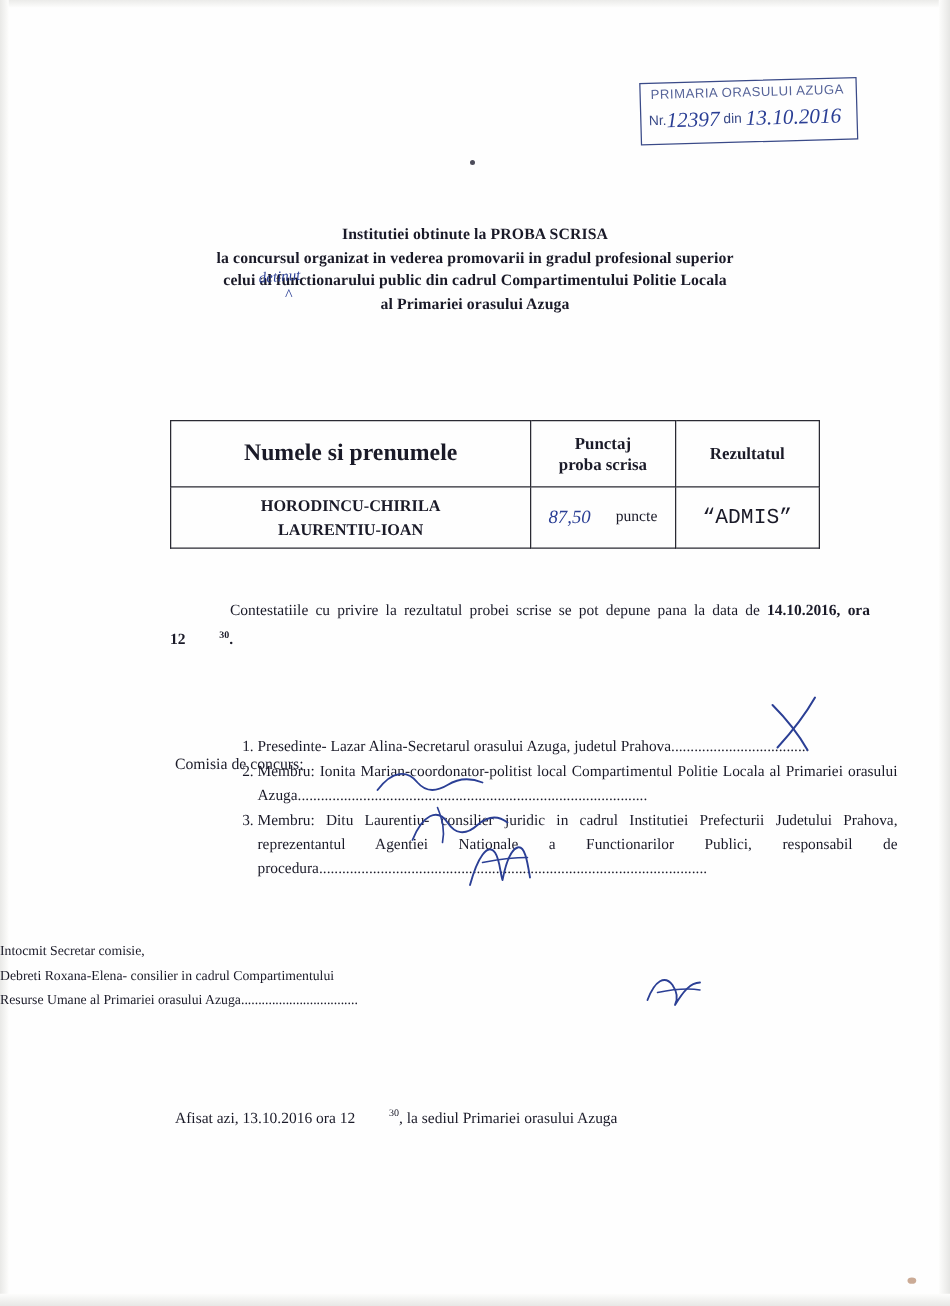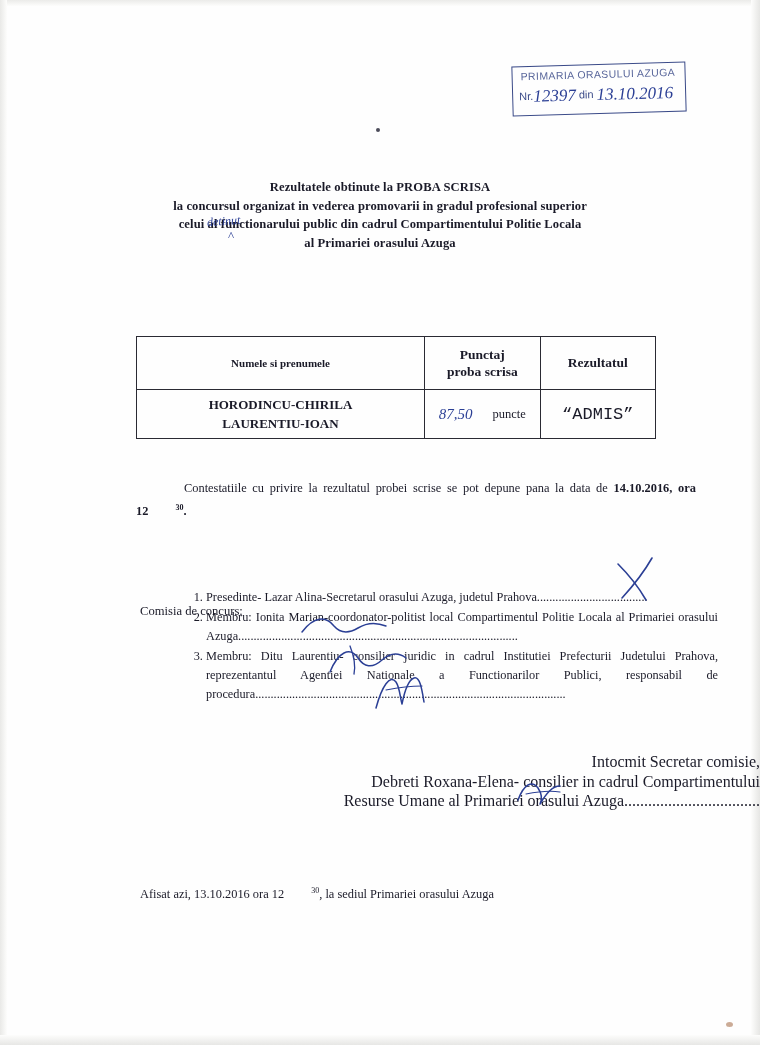--- a/index.html
+++ b/index.html
@@ -131,21 +131,21 @@
     top: 336px;
     width: 520px;
     border-collapse: collapse;
   }
   .table td, .table th {
     border: 1.3px solid #2a2a33;
     padding: 0;
     vertical-align: middle;
     text-align: center;
   }
-  .th-name   { width: 290px; height: 52px; font-size: 11px; font-weight: bold; margin-top: 37px; }
+  .th-name   { width: 290px; height: 52px; font-size: 19px; font-weight: bold; margin-top: 37px; }
   .th-score  { width: 115px; height: 52px; font-size: 13.5px; font-weight: bold; line-height: 17px; }
   .th-result { width: 115px; height: 52px; font-size: 13.5px; font-weight: bold; }
   .td-name   { height: 48px; font-size: 13px; font-weight: bold; line-height: 19px; }
   .td-score  { height: 48px; font-size: 12.5px; position: relative; }
   .td-result { height: 48px; font-size: 17px; font-family: Liberation Mono, monospace; }
   .score-hand {
     font-family: "Liberation Serif", serif;
     font-style: italic;
     font-size: 15px;
     color: #2b3f95;
@@ -190,22 +190,22 @@
     margin-bottom: 1px;
     margin-left: 44px;
   }
 
   
   .secretary {
     position: absolute;
     left: 0;
     right: 0;
     top: 752px;
-    text-align: right;
-    font-size: 16px;
+    text-align: left;
+    font-size: 11px;
     line-height: 19.5px;
   }
 
   
   .footer-line {
     position: absolute;
     left: 140px;
     top: 886px;
     font-size: 12.4px;
     font-weight: normal;
@@ -250,21 +250,21 @@
     <div class="stamp-line2">
       <span>Nr.</span><span class="stamp-hand">12397</span>
       <span>din</span>
       <span class="stamp-hand">13.10.2016</span>
     </div>
   </div>
 
   <div class="dot-artifact"></div>
 
   <div class="title-block">
-    <div>Rezultatele obtinute la PROBA SCRISA</div>
+    <div>Institutiei obtinute la PROBA SCRISA</div>
     <div>la concursul organizat in vederea promovarii in gradul  profesional superior</div>
     <div>celui al functionarului public din cadrul Compartimentului Politie Locala</div>
     <div>al Primariei orasului Azuga</div>
   </div>
   <div class="handwrite-insert">detinut</div>
   <div class="caret-mark">^</div>
 
   <table class="table">
     <tbody>
         <tr>

